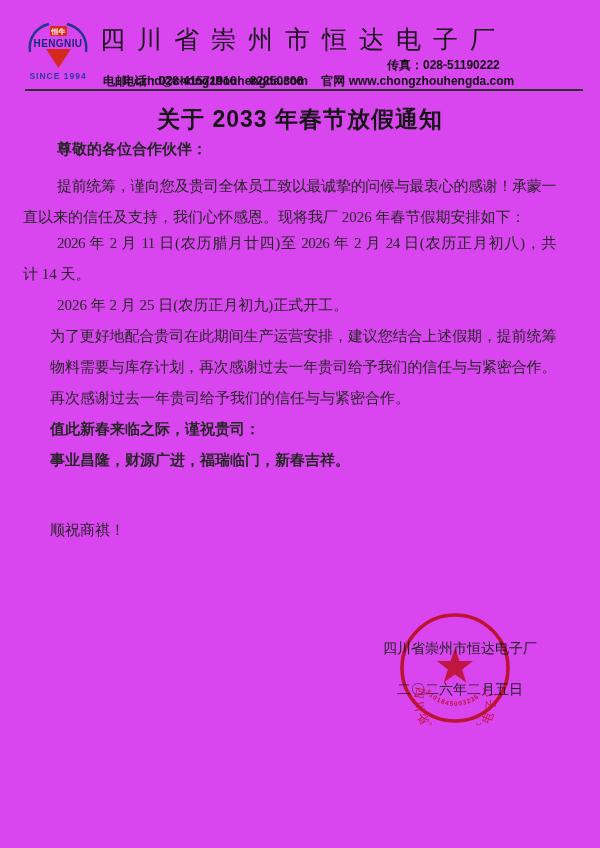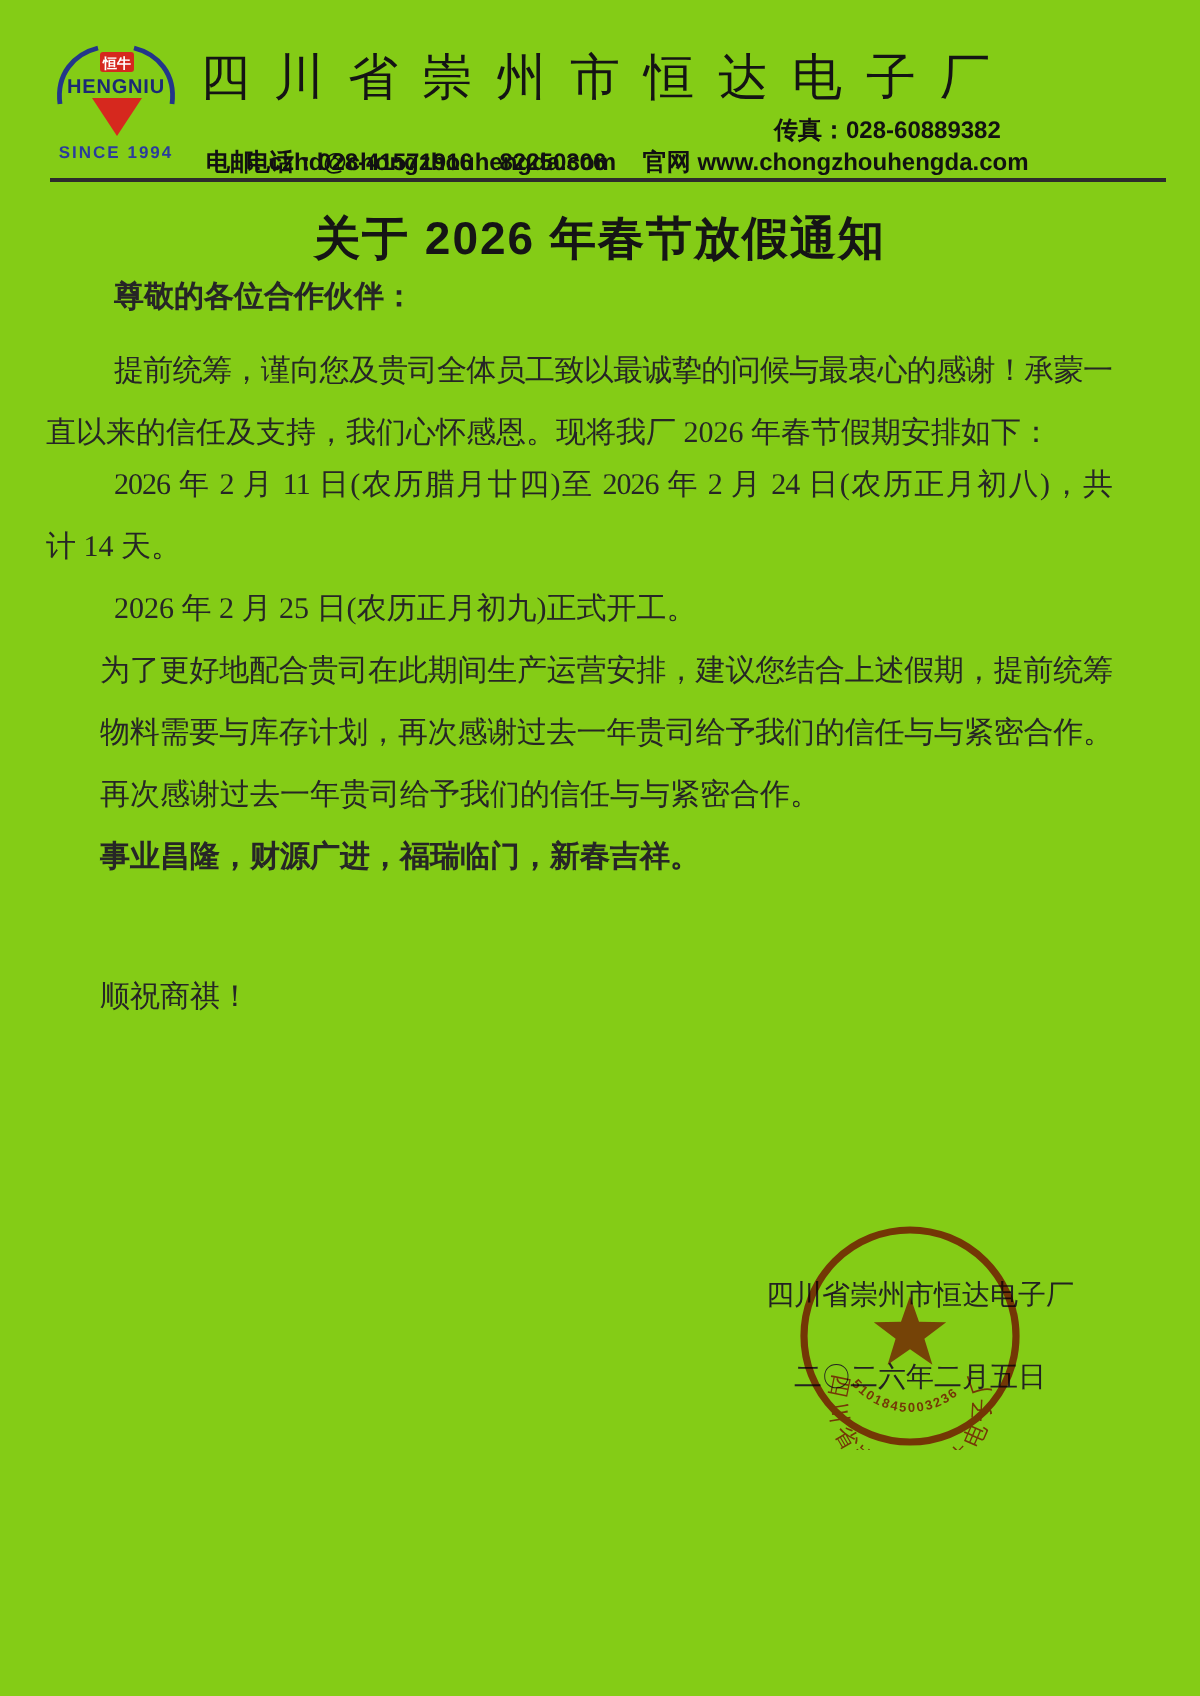--- a/index.html
+++ b/index.html
@@ -1,16 +1,16 @@
 <!DOCTYPE html>
 <html><head>
 <meta charset="utf-8">
 <style>
   html,body{margin:0;padding:0;background:#888;}
-  .page{position:relative;width:600px;height:848px;background:#84cc16;overflow:hidden;
+  .page{position:relative;width:600px;height:848px;background:#d946ef;overflow:hidden;
         font-family:"Liberation Serif","DejaVu Serif",serif;color:#262626;}
   
   .logo{position:absolute;left:20px;top:20px;width:76px;height:64px;}
   .company-name{position:absolute;left:100px;top:26px;font-size:25px;line-height:28px;
         letter-spacing:12px;white-space:nowrap;color:#141414;}
   .contact{position:absolute;left:103px;top:57px;width:480px;
         font-family:"Liberation Sans","DejaVu Sans",sans-serif;font-weight:700;
         font-size:12px;color:#111;}
   .contact .row{position:relative;height:16px;line-height:16px;white-space:pre;}
   .contact .fax{position:absolute;left:284px;top:0;}
@@ -46,38 +46,39 @@
     <text x="38.5" y="14" font-size="7" fill="#ffffff" text-anchor="middle" font-family="Liberation Sans, sans-serif" font-weight="bold">恒牛</text>
     <text x="38" y="26.5" font-size="10" fill="#1b2a75" text-anchor="middle" font-family="Liberation Sans, sans-serif" font-weight="bold" letter-spacing="0.4">HENGNIU</text>
     <polygon points="26,29 51,29 38.5,48" fill="#d6281e"></polygon>
     <text x="38" y="59" font-size="8.5" fill="#2a3c9c" text-anchor="middle" font-family="Liberation Sans, sans-serif" font-weight="bold" letter-spacing="1">SINCE 1994</text>
   </svg>
 
   <div class="company-name">四川省崇州市恒达电子厂</div>
   <div class="contact">
     <div class="row">
       <span>电话：028-41571916    82250306</span>
-      <span class="fax">传真：028-60889382</span>
+      <span class="fax">传真：028-51190222</span>
     </div>
     <div class="row">电邮: czhd@chongzhouhengda.com    官网 www.chongzhouhengda.com</div>
   </div>
   <div class="divider"></div>
 
-  <div class="title">关于 2026 年春节放假通知</div>
+  <div class="title">关于 2033 年春节放假通知</div>
 
   <div class="body-text">
       <div class="line b i1">尊敬的各位合作伙伴：</div>
       <div class="line j i1" style="margin-top: 6px;">提前统筹，谨向您及贵司全体员工致以最诚挚的问候与最衷心的感谢！承蒙一</div>
       <div class="line">直以来的信任及支持，我们心怀感恩。现将我厂 2026 年春节假期安排如下：</div>
       <div class="line j i1" style="margin-top: -5px;">2026 年 2 月 11 日(农历腊月廿四)至 2026 年 2 月 24 日(农历正月初八)，共</div>
       <div class="line">计 14 天。</div>
       <div class="line i1">2026 年 2 月 25 日(农历正月初九)正式开工。</div>
       <div class="line j i2">为了更好地配合贵司在此期间生产运营安排，建议您结合上述假期，提前统筹</div>
       <div class="line j i2">物料需要与库存计划，再次感谢过去一年贵司给予我们的信任与与紧密合作。</div>
       <div class="line i2">再次感谢过去一年贵司给予我们的信任与与紧密合作。</div>
+      <div class="line b i2">值此新春来临之际，谨祝贵司：</div>
       <div class="line b i2">事业昌隆，财源广进，福瑞临门，新春吉祥。</div>
       <div class="line"></div>
       <div class="line i2" style="margin-top: 8px;">顺祝商祺！</div>
     </div>
 
   <div class="sign">
     <div>四川省崇州市恒达电子厂</div>
     <div>二〇二六年二月五日</div>
   </div>
 

